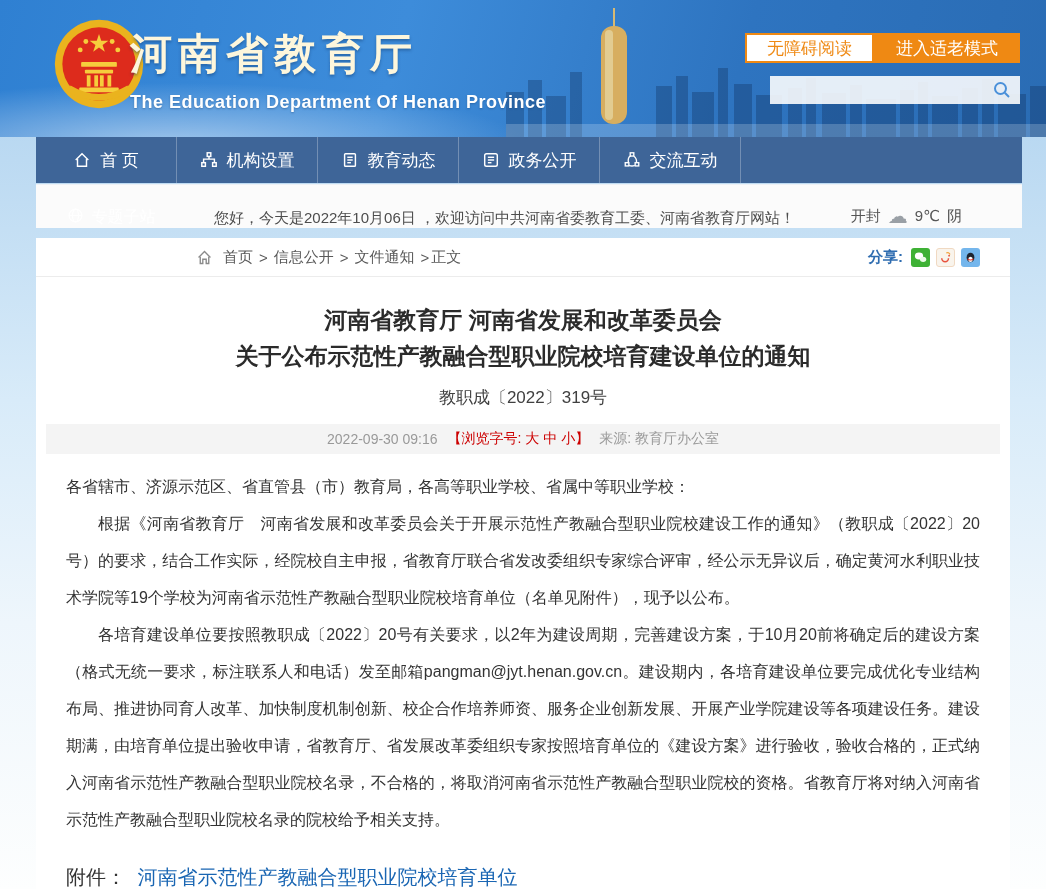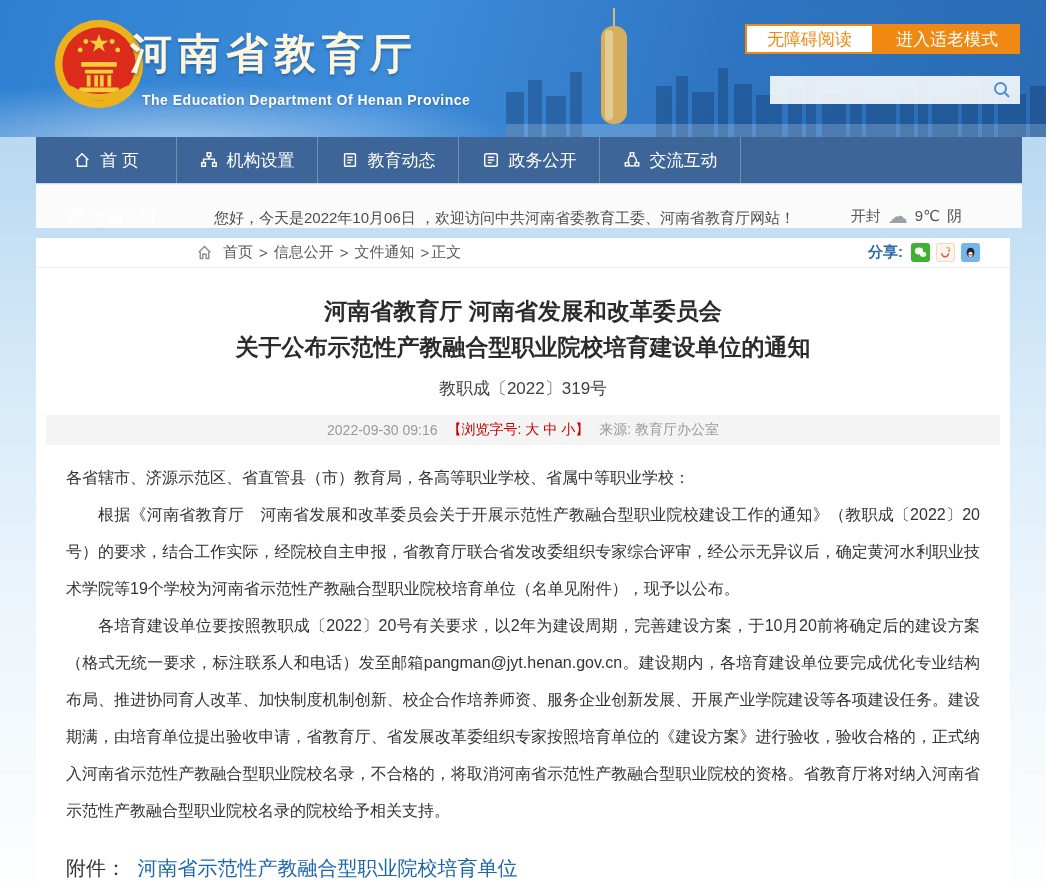--- a/index.html
+++ b/index.html
@@ -19,23 +19,23 @@
     position:absolute; left:0; bottom:-10px; width:560px; height:70px;
     background:radial-gradient(ellipse at 30% 100%, rgba(255,255,255,.55), rgba(255,255,255,0) 65%);
   }
   .skyline{ position:absolute; right:0; bottom:0; opacity:.9; }
   .emblem{ position:absolute; left:52px; top:17px; }
   .site-title-block{ position:absolute; left:130px; top:26px; }
   .site-title{
     font-size:42px; font-weight:bold; color:#fdf6dc; letter-spacing:6px;
     text-shadow:0 2px 3px rgba(20,60,110,.45);
   }
-  .site-subtitle{ font-size:14px; font-weight:bold; color:#ffffff; margin-top:10px; letter-spacing:.5px;
-    text-shadow:0 1px 2px rgba(20,60,110,.4);margin-left:12px; }
-  .header-buttons{ position:absolute; right:26px; top:24px; display:flex; }
+  .site-subtitle{ font-size:18px; font-weight:bold; color:#ffffff; margin-top:10px; letter-spacing:.5px;
+    text-shadow:0 1px 2px rgba(20,60,110,.4); }
+  .header-buttons{ position:absolute; right:26px; top:33px; display:flex; }
   .btn-access,.btn-elder{
     height:30px; padding:0 20px; font-size:17px; cursor:pointer;
     font-family:inherit; display:flex; align-items:center;
   }
   .btn-access{ background:#ffffff; color:#ef8913; border:2px solid #ef8913; }
   .btn-elder{ background:#ef8913; color:#ffffff; border:2px solid #ef8913; }
   .searchbar{
     position:absolute; right:26px; top:76px; width:250px; height:28px;
     background:rgba(255,255,255,.88); display:flex; align-items:center; padding:0 8px 0 10px;
   }
@@ -62,21 +62,21 @@
     color:#ffffff; cursor:pointer; font-size:16px; }
   .greeting{ color:#4d4d4d; margin-left:28px; }
   .weather{ margin-left:auto; margin-right:60px; color:#555; display:flex; align-items:center; gap:7px; }
   .cloud{ color:#9aa0a6; font-size:20px; }
   
   .content{
     position:absolute; left:36px; top:238px; width:974px; height:651px;
     background:#ffffff;
   }
   .breadcrumb-row{
-    height:30px; display:flex; align-items:center; padding-left:160px; padding-right:30px;
+    height:39px; display:flex; align-items:center; padding-left:160px; padding-right:30px;
     border-bottom:1px solid #ececec; font-size:15px; color:#595959;
   }
   .crumb{ color:#595959; text-decoration:none; cursor:pointer; margin:0 6px; }
   .crumb.current{ margin-left:2px; cursor:default; }
   .bc-home{ display:flex; align-items:center; margin-right:4px; }
   .share{ margin-left:auto; display:flex; align-items:center; gap:6px; }
   .share-label{ color:#2e6cb0; font-weight:bold; font-size:15px; margin-right:2px; }
   .share-icon{ width:19px; height:19px; border-radius:3px; display:flex; align-items:center; justify-content:center; cursor:pointer; }
   .share-icon.wechat{ background:#3eb135; }
   .share-icon.weibo{ background:#f9f4ec; border:1px solid #f0d9c2; }

